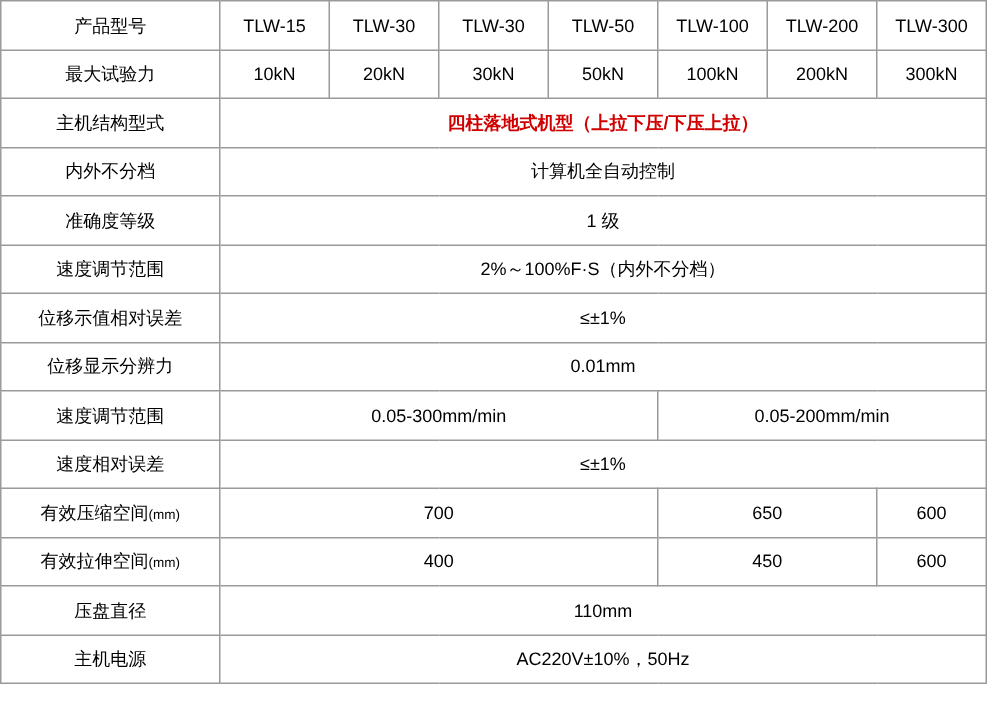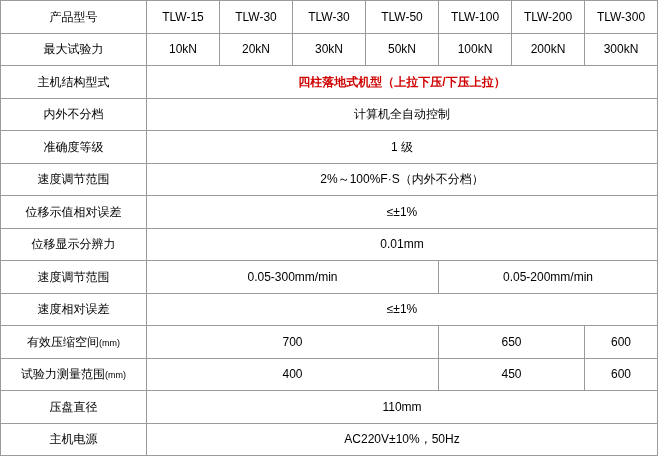--- a/index.html
+++ b/index.html
@@ -115,21 +115,21 @@
         <td class="label"><span>速度相对误差</span></td>
         <td colspan="7">≤±1%</td>
       </tr>
       <tr>
         <td class="label"><span>有效压缩空间</span><span class="unit">(mm)</span></td>
         <td colspan="4">700</td>
         <td colspan="2">650</td>
         <td>600</td>
       </tr>
       <tr>
-        <td class="label"><span>试验力测量范围</span><span class="unit">(mm)</span></td>
+        <td class="label"><span>有效拉伸空间</span><span class="unit">(mm)</span></td>
         <td colspan="4">400</td>
         <td colspan="2">450</td>
         <td>600</td>
       </tr>
       <tr>
         <td class="label"><span>压盘直径</span></td>
         <td colspan="7">110mm</td>
       </tr>
       <tr>
         <td class="label"><span>主机电源</span></td>

